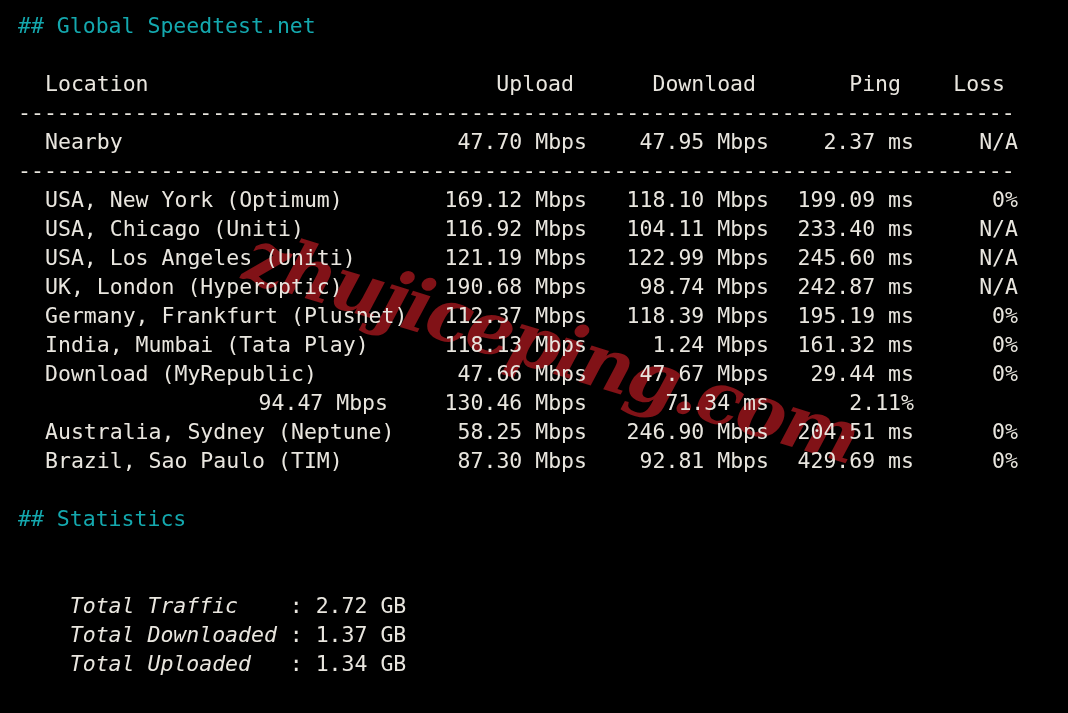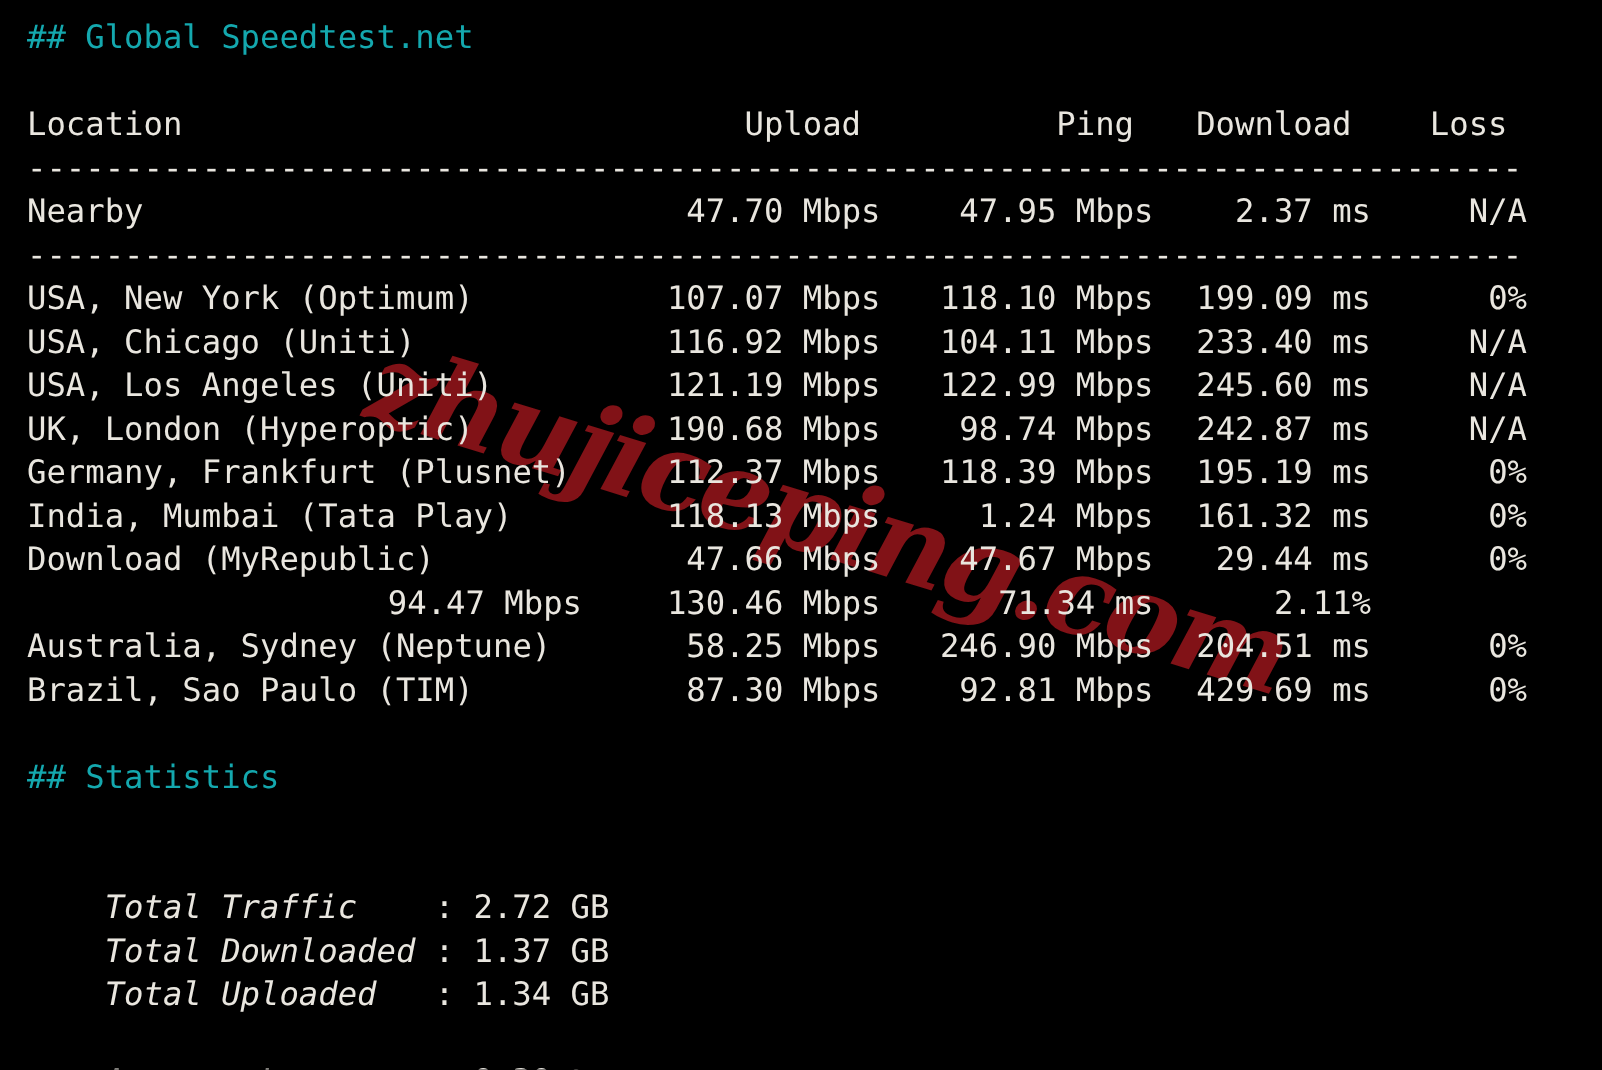--- a/index.html
+++ b/index.html
@@ -29,21 +29,21 @@
     position: relative;
     z-index: 1;
     height: 29px;
     white-space: pre;
   }
   .title { color: var(--accent); }
   .row {
     display: grid;
     grid-template-columns: 370px 199px 182px 145px 104px;
   }
-  .col { overflow: visible; }
+  .col { overflow: visible; margin-left: 27px; }
   .col.num { text-align: right; }
   .header-row .col.num { padding-right: 13px; text-align: right; }
   .sep { overflow: hidden; }
   .stat-label { display: inline-block; width: 220px; font-style: italic; }
   .watermark {
     position: absolute;
     left: 252px;
     top: 240px;
     z-index: 0;
     font-family: "DejaVu Serif", "Liberation Serif", serif;
@@ -62,41 +62,41 @@
 <body>
 
 <div class="terminal">
 
   <div class="line title">## Global Speedtest.net</div>
   <div class="line blank"></div>
 
   <div class="line row header-row">
     <span class="col loc">Location</span>
     <span class="col num">Upload</span>
+    <span class="col num">Download</span>
     <span class="col num">Ping</span>
-    <span class="col num">Download</span>
     <span class="col num">Loss</span>
   </div>
 
   <div class="line sep">------------------------------------------------------------------------------</div>
 
   <div class="line row">
     <span class="col loc">Nearby</span>
     <span class="col num">47.70 Mbps</span>
     <span class="col num">47.95 Mbps</span>
     <span class="col num">2.37 ms</span>
     <span class="col num">N/A</span>
   </div>
 
   <div class="line sep">------------------------------------------------------------------------------</div>
 
   <div id="table-body">
       <div class="line row">
     <span class="col loc">USA, New York (Optimum)</span>
-    <span class="col num">107.07 Mbps</span>
+    <span class="col num">169.12 Mbps</span>
     <span class="col num">118.10 Mbps</span>
     <span class="col num">199.09 ms</span>
     <span class="col num">0%</span>
   </div>
       <div class="line row">
     <span class="col loc">USA, Chicago (Uniti)</span>
     <span class="col num">116.92 Mbps</span>
     <span class="col num">104.11 Mbps</span>
     <span class="col num">233.40 ms</span>
     <span class="col num">N/A</span>

